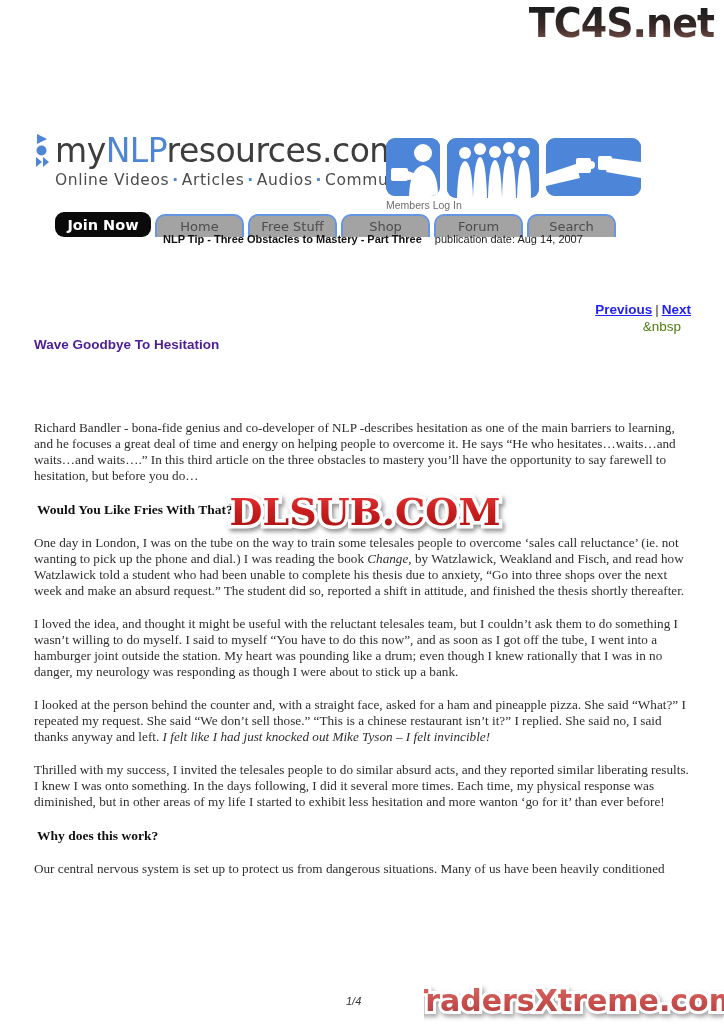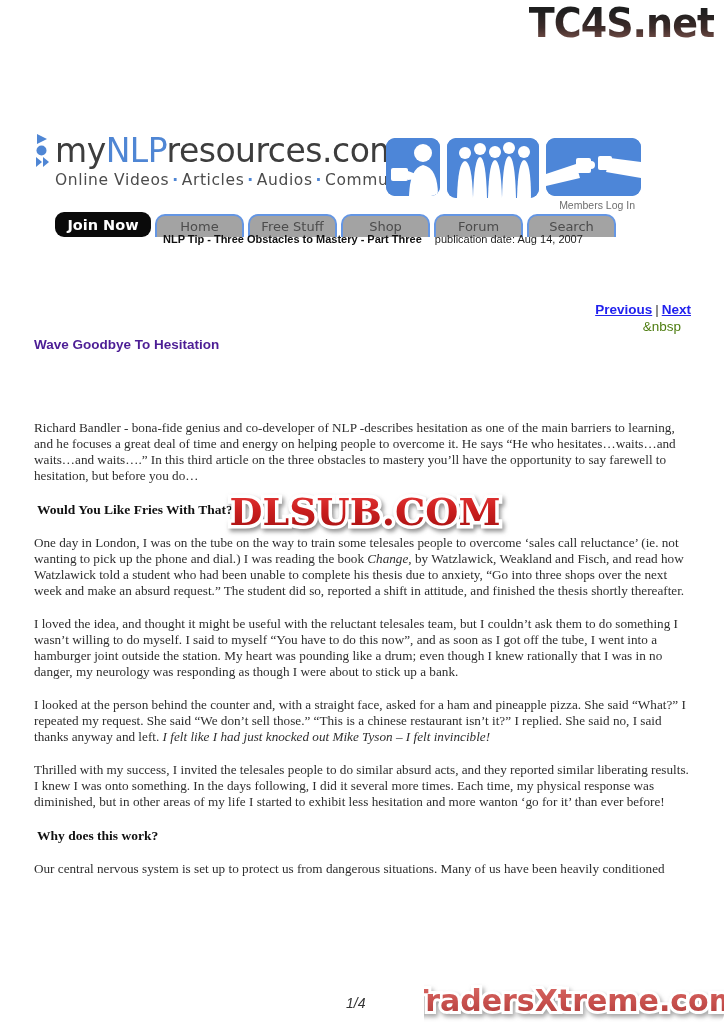--- a/index.html
+++ b/index.html
@@ -34,21 +34,21 @@
     font-family:"DejaVu Sans", sans-serif; font-size:15.5px; color:#4c4c4c;
     letter-spacing:0.6px; margin-top:4px; margin-left:19px;
   }
   .logo-tagline .sep { color:#4f86d4; font-weight:bold; padding:0 3px; }
 
   
   .img-row { position:absolute; top:138px; left:386px; display:flex; gap:7px; align-items:flex-start; }
   .img-box { background:#4d86d8; border-radius:9px; }
   .members {
     position:absolute; top:199px; left:386px; width:249px;
-    text-align:right; font-size:10.5px; color:#6e6e6e; cursor:pointer;
+    text-align:left; font-size:10.5px; color:#6e6e6e; cursor:pointer;
   }
 
   
   .nav-row { position:absolute; top:212px; left:55px; display:flex; align-items:flex-end; }
   .join-now {
     width:96px; height:25px; background:#0a0a0a; border-radius:9px;
     color:#ffffff; font-family:"DejaVu Sans", sans-serif; font-weight:bold; font-size:14.5px;
     display:flex; align-items:center; justify-content:center; cursor:pointer;
     margin-right:4px;
   }
@@ -76,21 +76,21 @@
   .h-wave { position:absolute; top:337px; left:34px; font-size:13.5px; font-weight:bold; color:#4c1d95; }
   .article { position:absolute; top:420px; left:34px; width:659px; font-size:13.2px; line-height:16px; color:#2e2e2e;font-family:Liberation Serif, serif; }
   .article p { margin-top:17px; }
   .article p.first { margin-top:0; }
   .article h2 { font-size:13.5px; font-weight:bold; color:#111; margin-top:18px; padding-left:3px; }
   .italic { font-style:italic; }
 
   
   .dlsub { position:absolute; top:484px; left:219px; z-index:6; }
   .traders { position:absolute; top:980px; right:0px; z-index:6; }
-  .page-num { position:absolute; top:995px; left:346px; font-size:14px; font-style:italic; color:#333; }
+  .page-num { position:absolute; top:995px; left:346px; font-size:11px; font-style:italic; color:#333; }
 </style>
 </head>
 <body>
 
 <div class="page">
 
   <div class="tc4s">TC4S.net</div>
 
   <div class="logo-block">
     <div class="logo-line">

